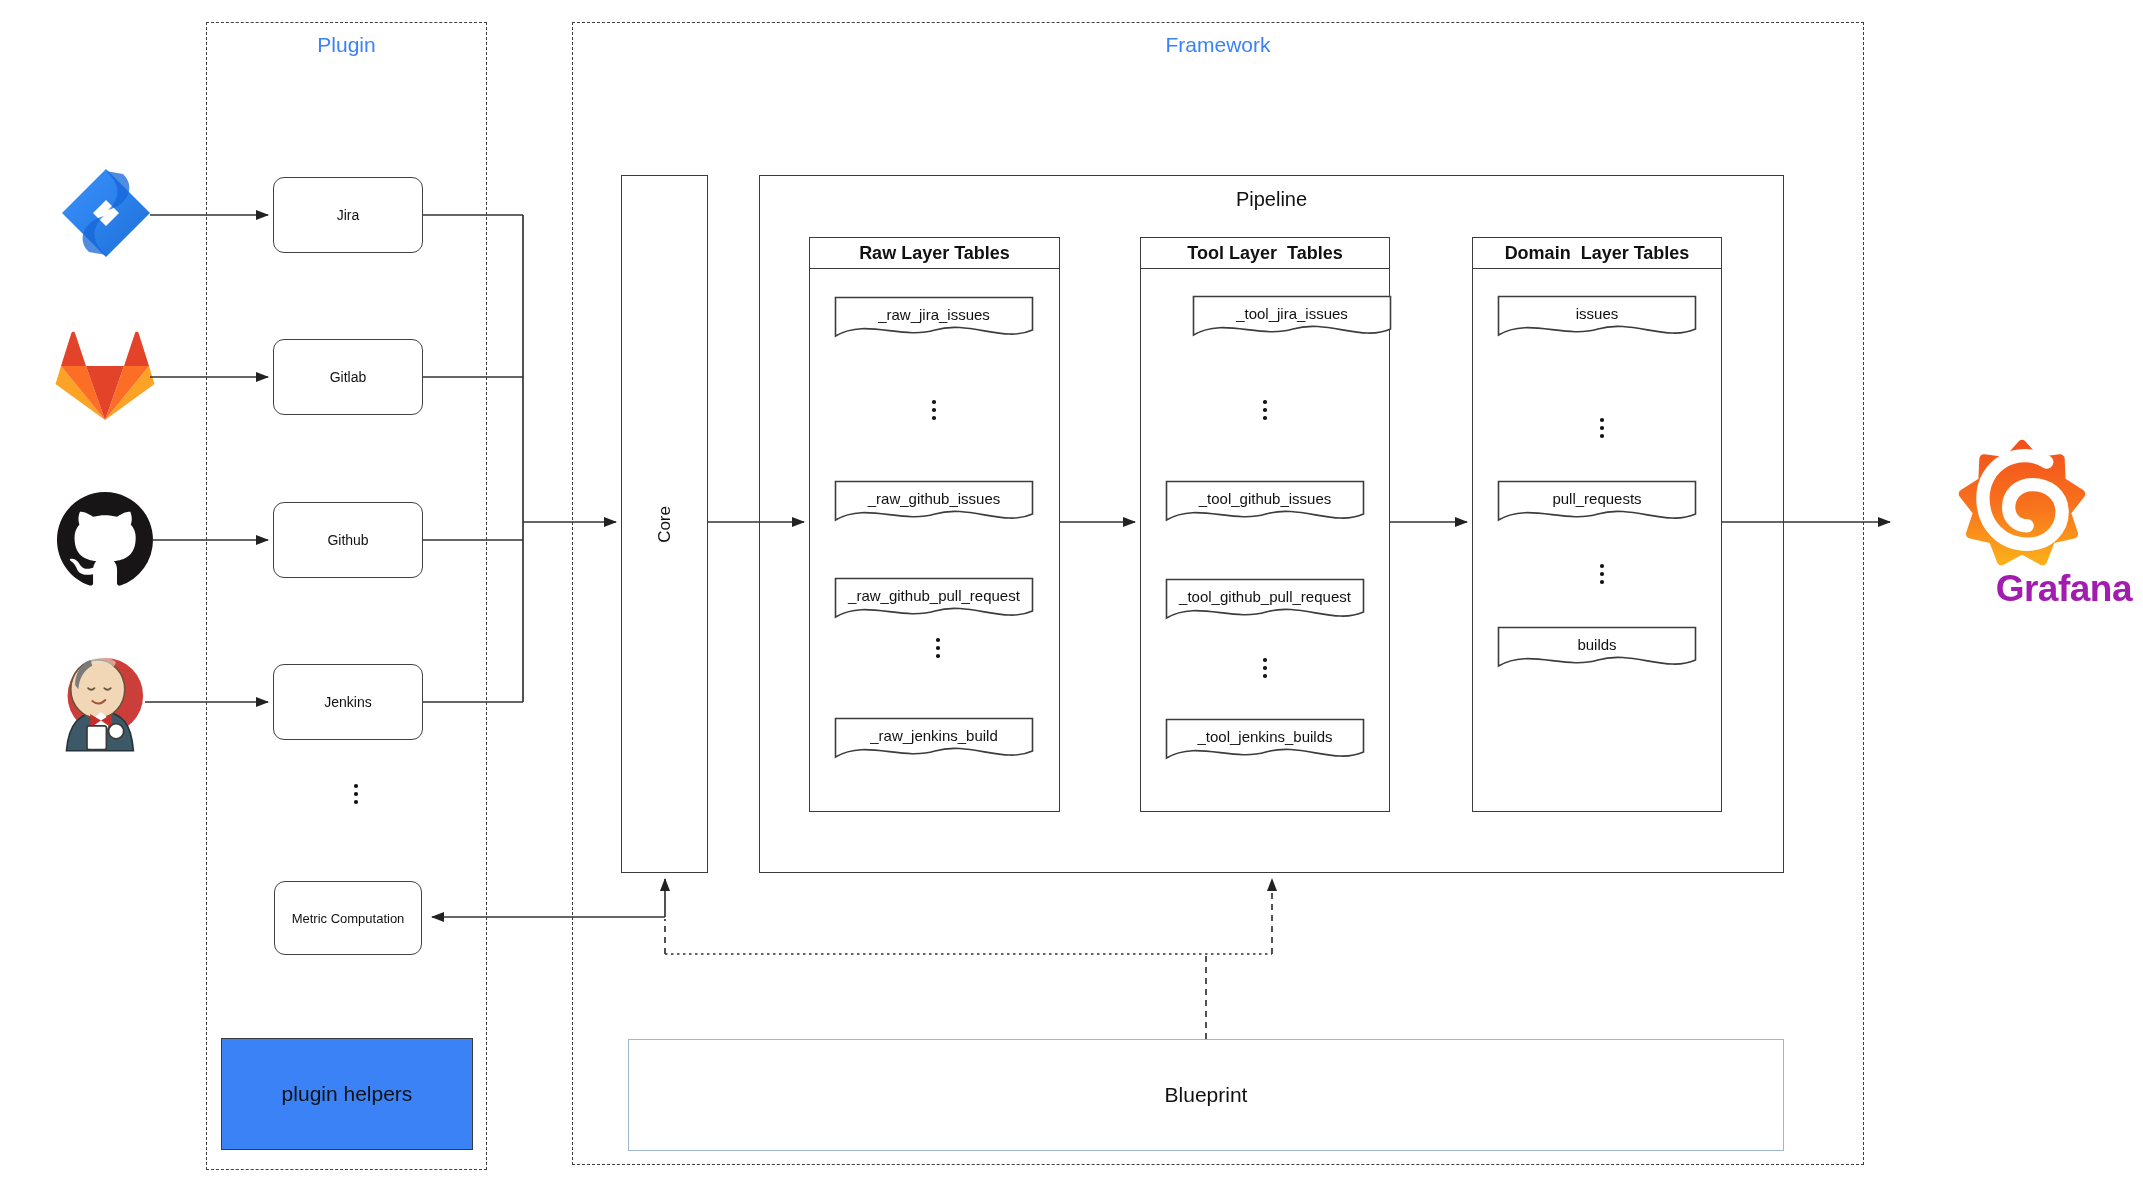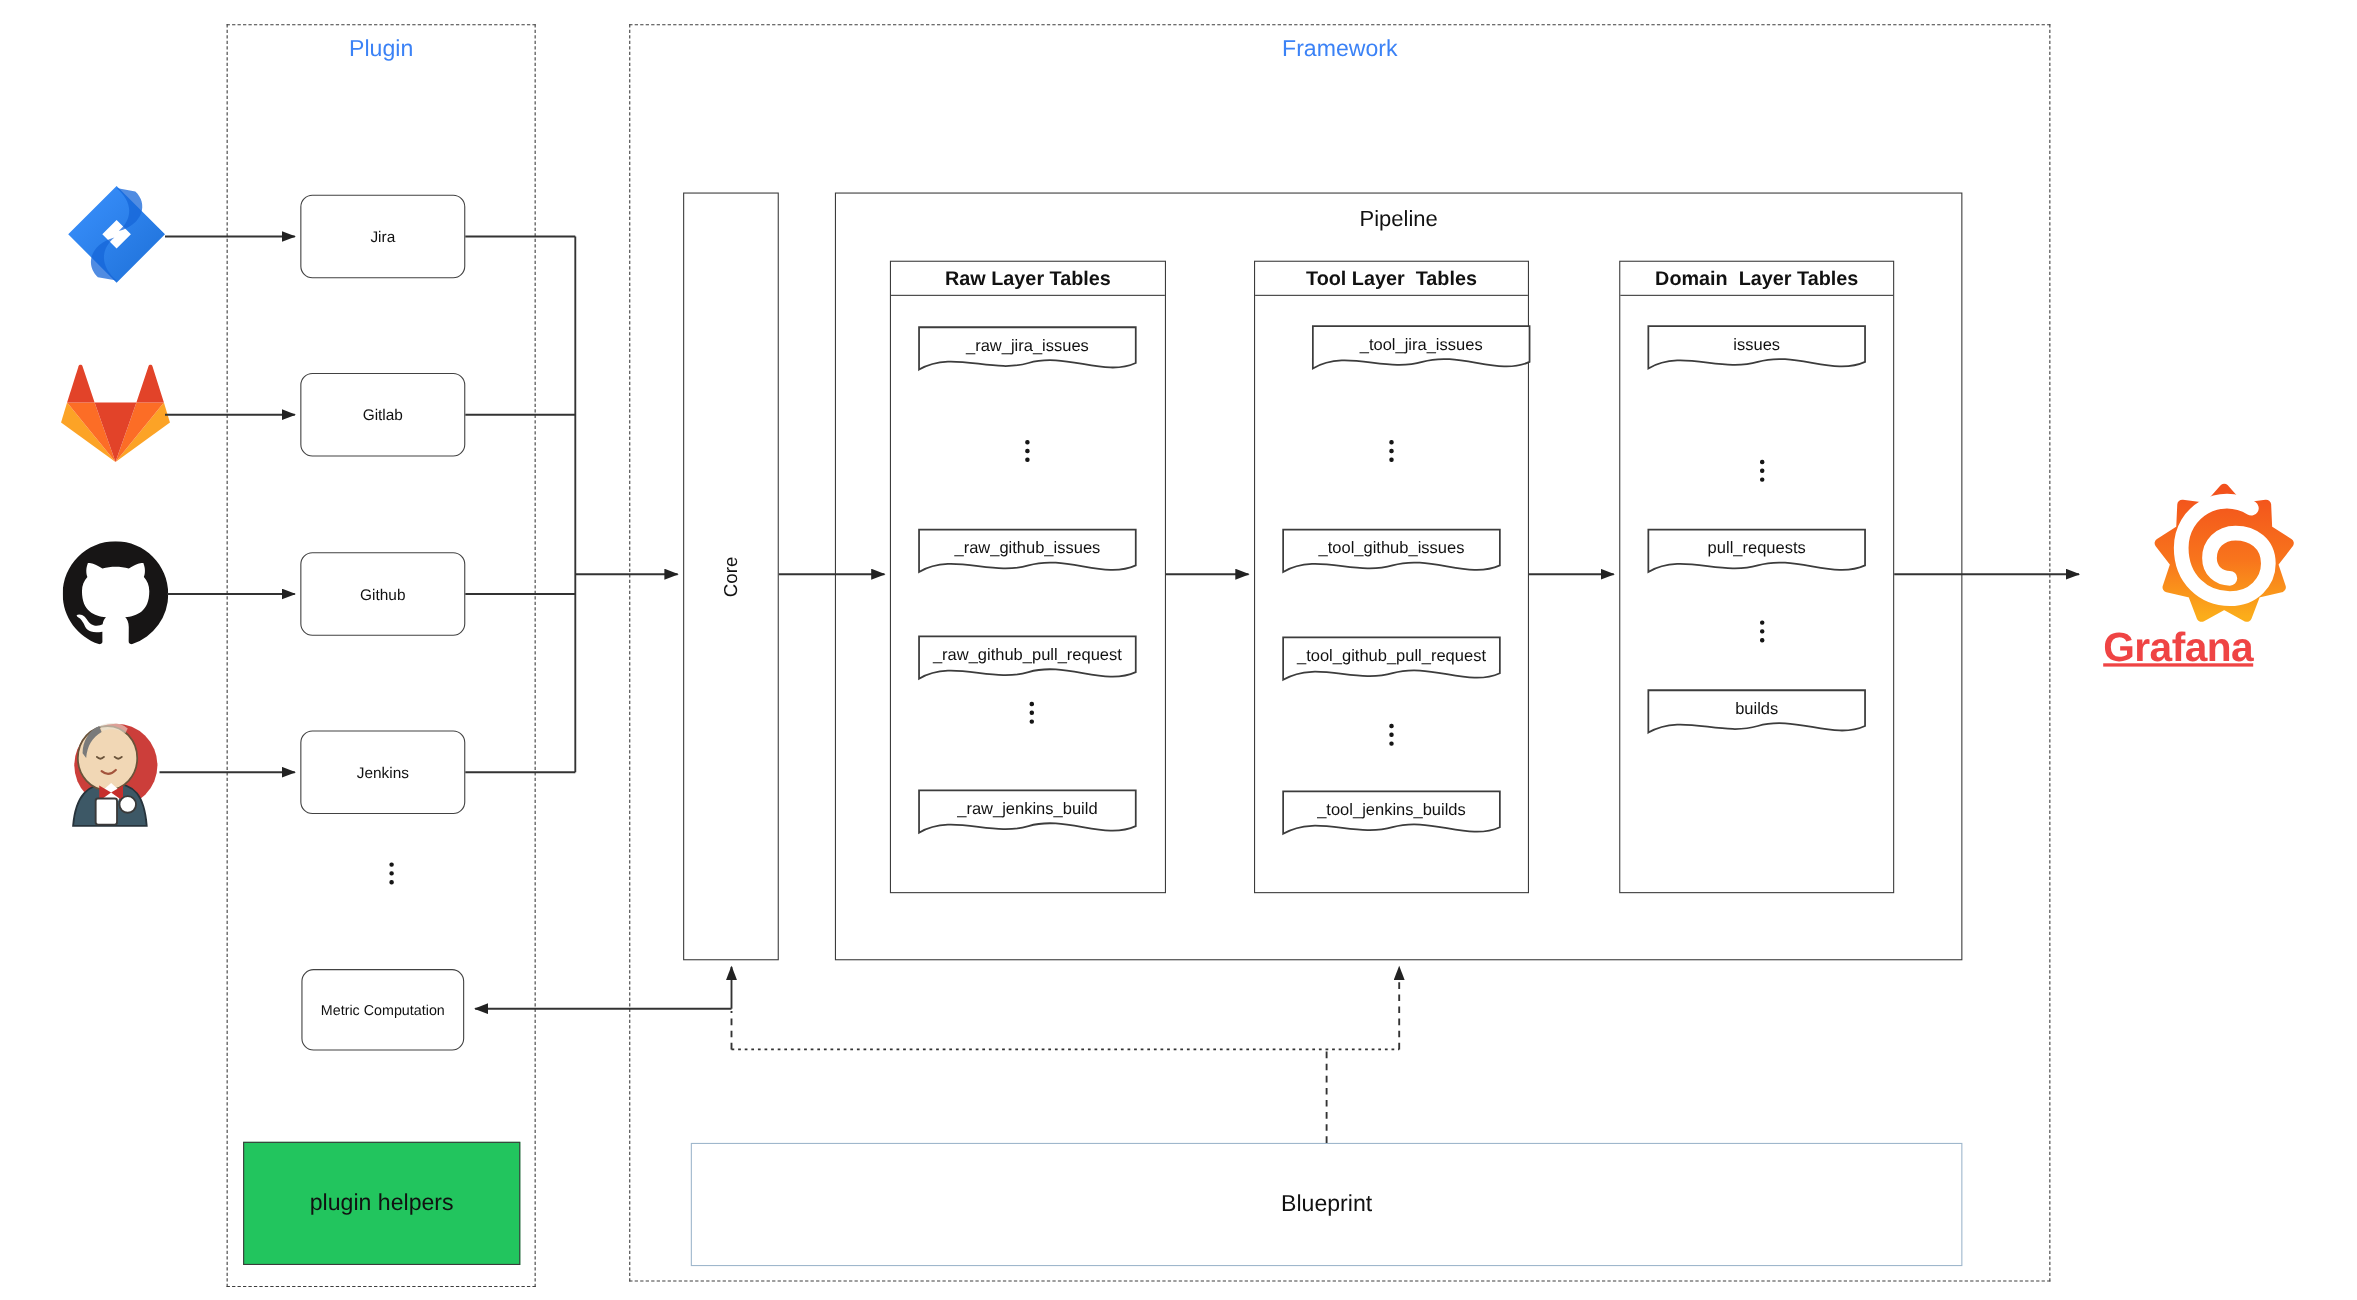--- a/index.html
+++ b/index.html
@@ -7,43 +7,43 @@
        font-family:"Liberation Sans","DejaVu Sans",sans-serif;color:#111;}
   .abs{position:absolute;box-sizing:border-box;}
   
   .group{border:1.6px dashed #3e3e3e;background:transparent;z-index:1;}
   .group-title{position:absolute;left:0;right:0;text-align:center;font-size:21px;color:#3b82f6;}
   
   .frame{border:1.6px solid #3c3c3c;background:#fff;z-index:2;}
   
   .node{border:1.6px solid #424242;border-radius:11px;background:#fff;z-index:4;
         display:flex;align-items:center;justify-content:center;font-size:14px;}
-  .sharp{border:1.9px solid #3b3b3b;background:#22c55e;z-index:4;
+  .sharp{border:1.9px solid #3b3b3b;background:#3b82f6;z-index:4;
         display:flex;align-items:center;justify-content:center;font-size:21px;}
   .blueprint{border:1.6px solid #9fb7cc;background:#fff;z-index:4;
         display:flex;align-items:center;justify-content:center;font-size:21px;}
   
   .col{border:1.6px solid #3c3c3c;background:#fff;z-index:3;}
   .col-header{position:absolute;left:-2px;right:-2px;top:0;height:30px;display:flex;
         align-items:center;justify-content:center;font-weight:bold;font-size:18px;
         white-space:pre;overflow:visible;}
   .col-header-rule{position:absolute;left:0;right:0;top:30px;border-top:1.6px solid #3c3c3c;}
   
   .doc{width:200px;height:48px;z-index:5;}
   .doc svg{position:absolute;left:0;top:0;width:100%;height:100%;}
   .doc .lbl{position:absolute;left:0;right:0;top:5px;height:26px;display:flex;
         align-items:center;justify-content:center;font-size:15px;white-space:nowrap;}
   
   .vd{display:flex;flex-direction:column;align-items:center;gap:4.5px;width:8px;z-index:5;}
   .vd i{width:3.6px;height:3.6px;border-radius:50%;background:#161616;display:block;}
   
   .core-label{writing-mode:vertical-rl;transform:rotate(180deg);font-size:17px;}
   .pipeline-title{position:absolute;left:0;right:0;top:12px;text-align:center;font-size:20px;}
-  .grafana-text{position:absolute;text-align:left;font-size:37px;font-weight:600;
-        color:#ef4444;letter-spacing:-0.5px;text-decoration:underline;}
+  .grafana-text{position:absolute;text-align:right;font-size:37px;font-weight:600;
+        color:#a21caf;letter-spacing:-0.5px;}
   svg.overlay{position:absolute;left:0;top:0;z-index:10;pointer-events:none;}
   svg.icon{z-index:6;}
 </style>
 </head>
 <body>
 
 <div class="abs group" style="left:206px;top:22px;width:281px;height:1148px;">
   <div class="group-title" style="top:10px;">Plugin</div>
 </div>
 

